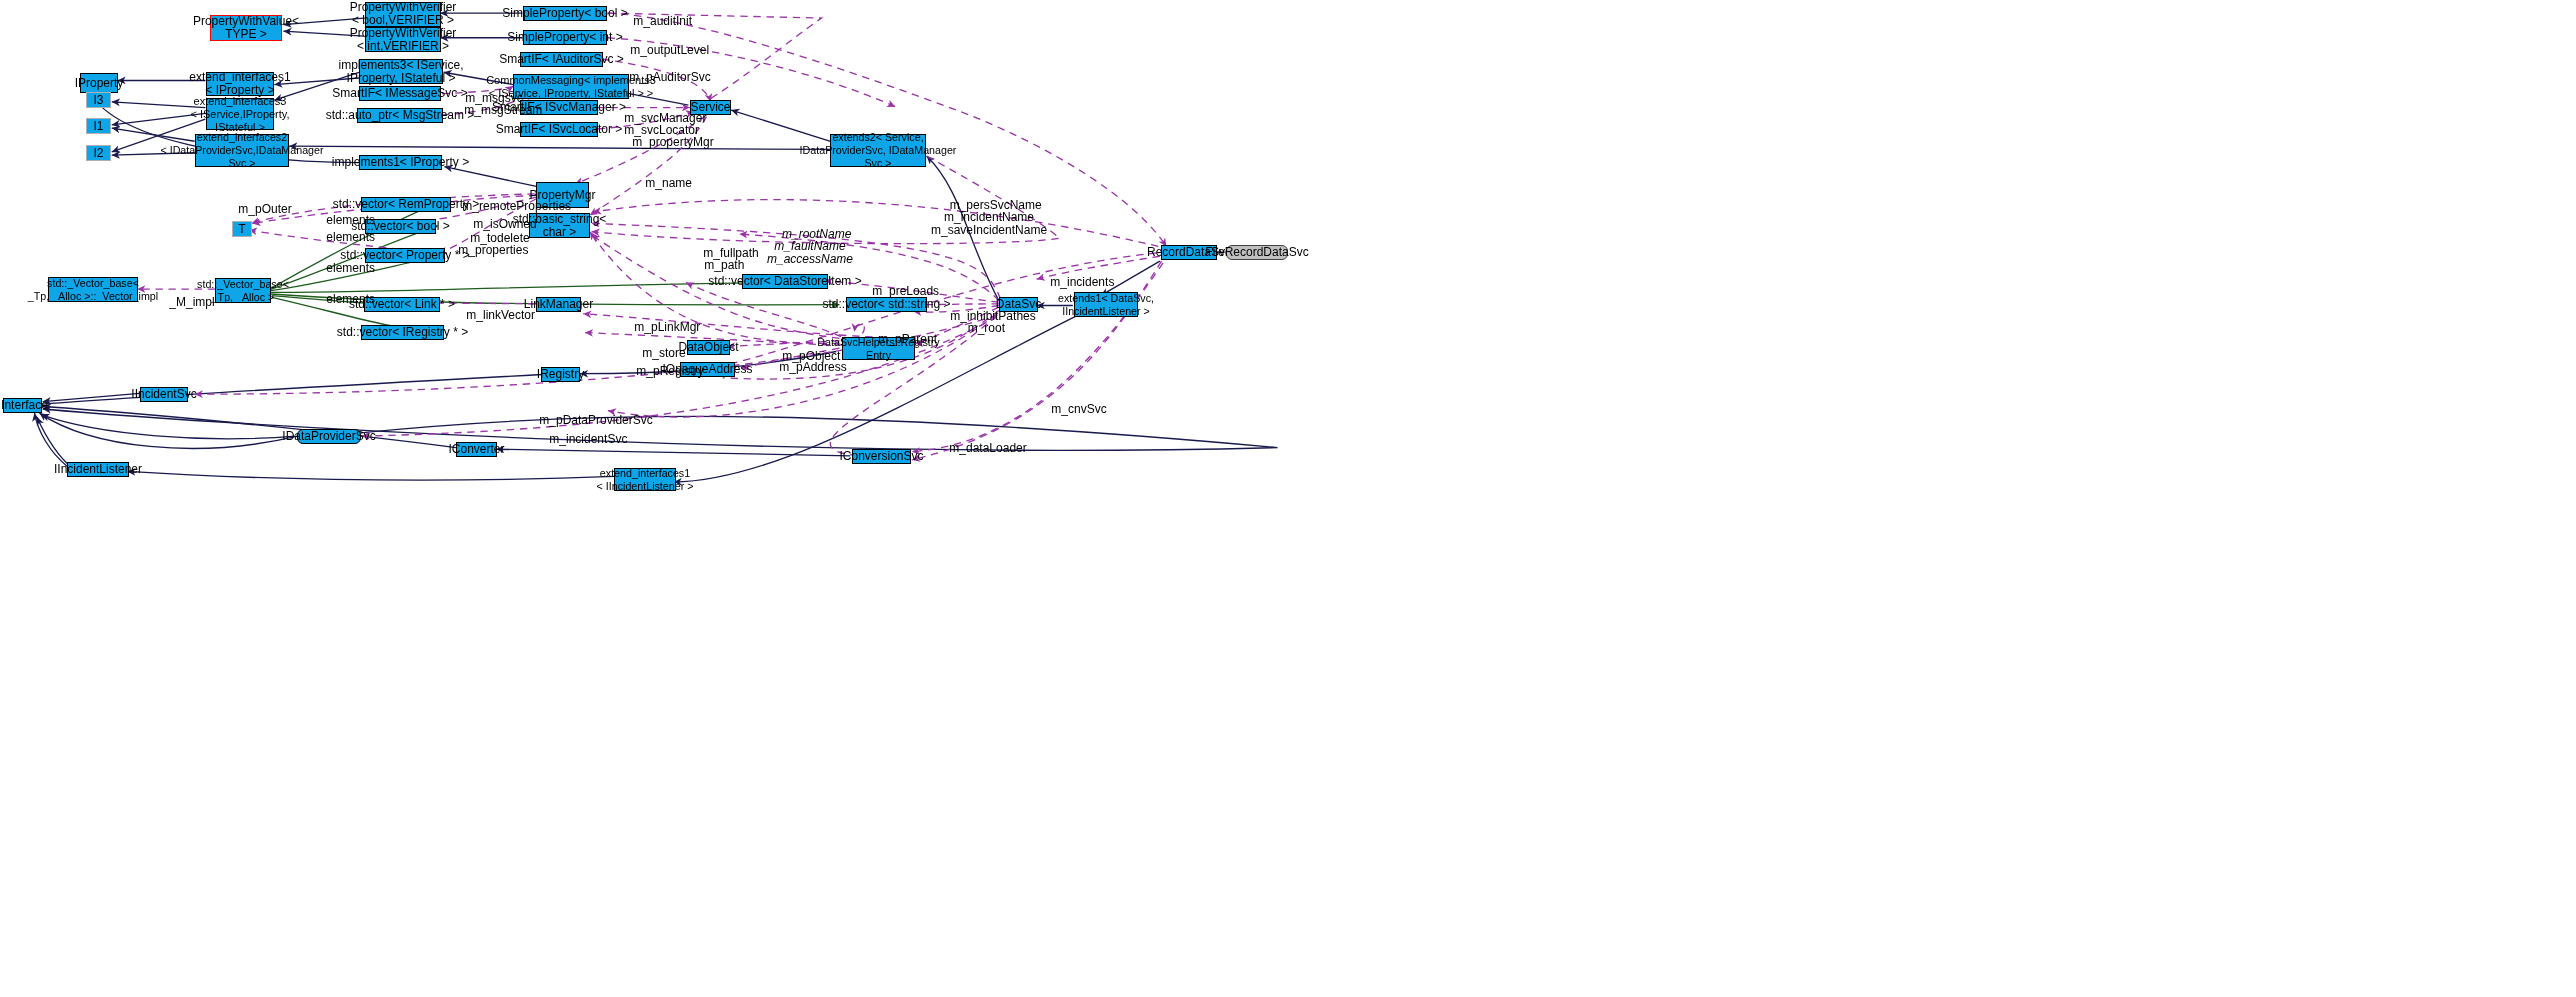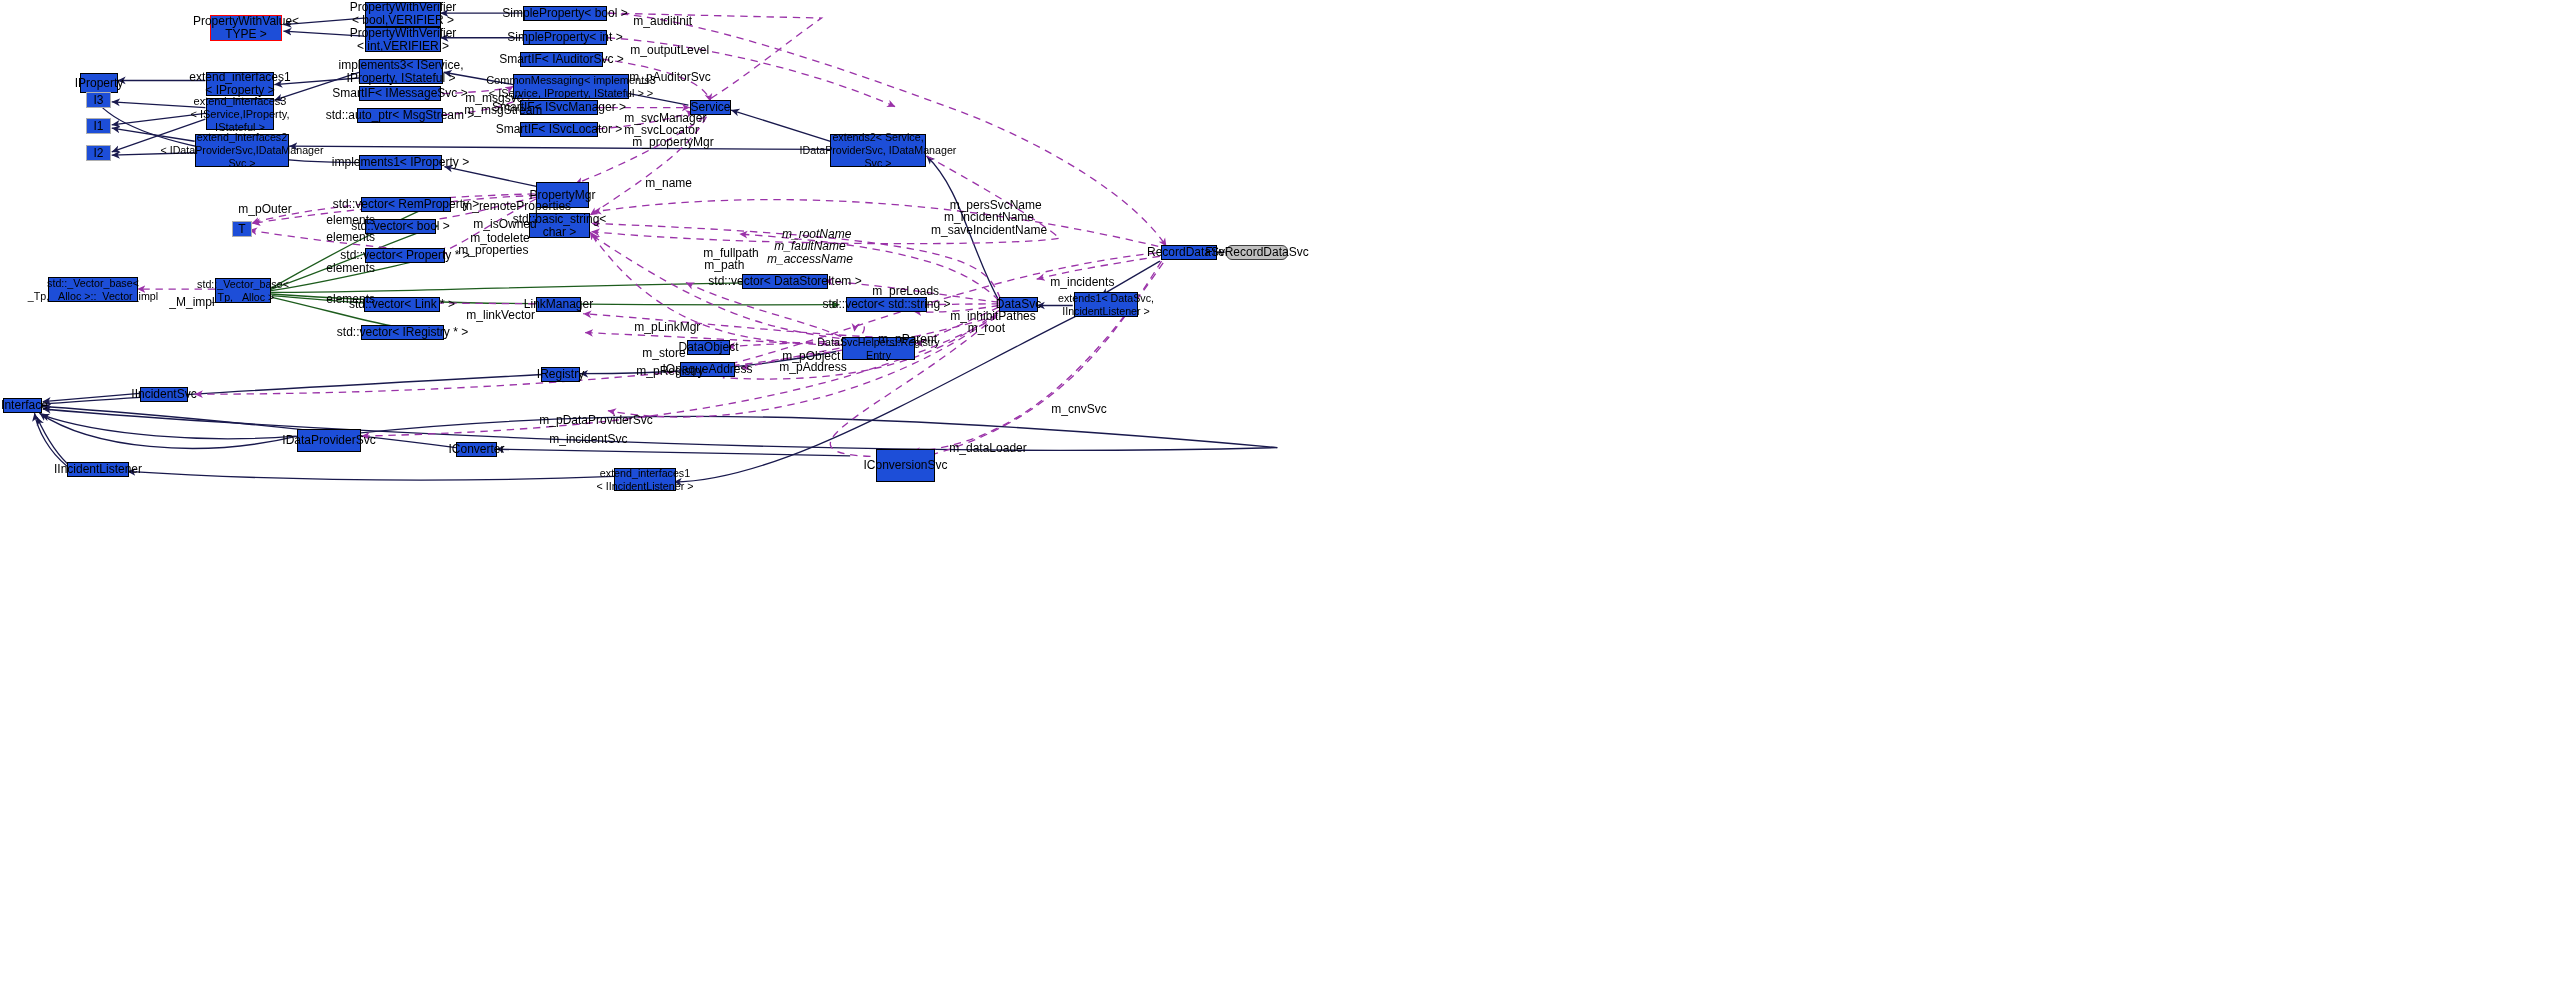--- a/index.html
+++ b/index.html
@@ -9,21 +9,21 @@
     width:2576px;
     height:997px;
     background:#ffffff;
     font-family:"Liberation Sans","DejaVu Sans",sans-serif;
     overflow:hidden;
   }
   .node{
     position:absolute;
     box-sizing:border-box;
     border:0.8px solid #000000;
-    background:#1d4ed8;
+    background:#0ea5e9;
     color:#000000;
     font-size:12px;
     line-height:13px;
     text-align:center;
     display:flex;
     align-items:center;
     justify-content:center;
     padding:0.8px 2.5px;
     white-space:pre;
     z-index:5;
@@ -385,33 +385,33 @@
   </div>
 
   <div class="node" style="left:3.3px;top:398px;width:39px;height:15px;">
     <span>IInterface</span>
   </div>
 
   <div class="node" style="left:140px;top:387px;width:48px;height:15px;">
     <span>IIncidentSvc</span>
   </div>
 
-  <div class="node" style="left:297px;top:429px;width:64px;height:23px;">
+  <div class="node" style="left:297px;top:429px;width:64px;height:15px;border-radius:6px;">
     <span>IDataProviderSvc</span>
   </div>
 
   <div class="node" style="left:67px;top:462px;width:62px;height:15px;">
     <span>IIncidentListener</span>
   </div>
 
   <div class="node" style="left:456px;top:442px;width:41px;height:15px;">
     <span>IConverter</span>
   </div>
 
-  <div class="node" style="left:852px;top:449px;width:59px;height:33px;margin-left:24px;">
+  <div class="node" style="left:852px;top:449px;width:59px;height:15px;">
     <span>IConversionSvc</span>
   </div>
 
   <div class="node" style="left:614px;top:468px;width:62px;height:23px;font-size:10.7px;">
     <span>extend_interfaces1
 &lt; IIncidentListener &gt;</span>
   </div>
 
   <div class="edgelabel" style="left:620px;top:2.5px;">
     <span>m_auditInit</span>

